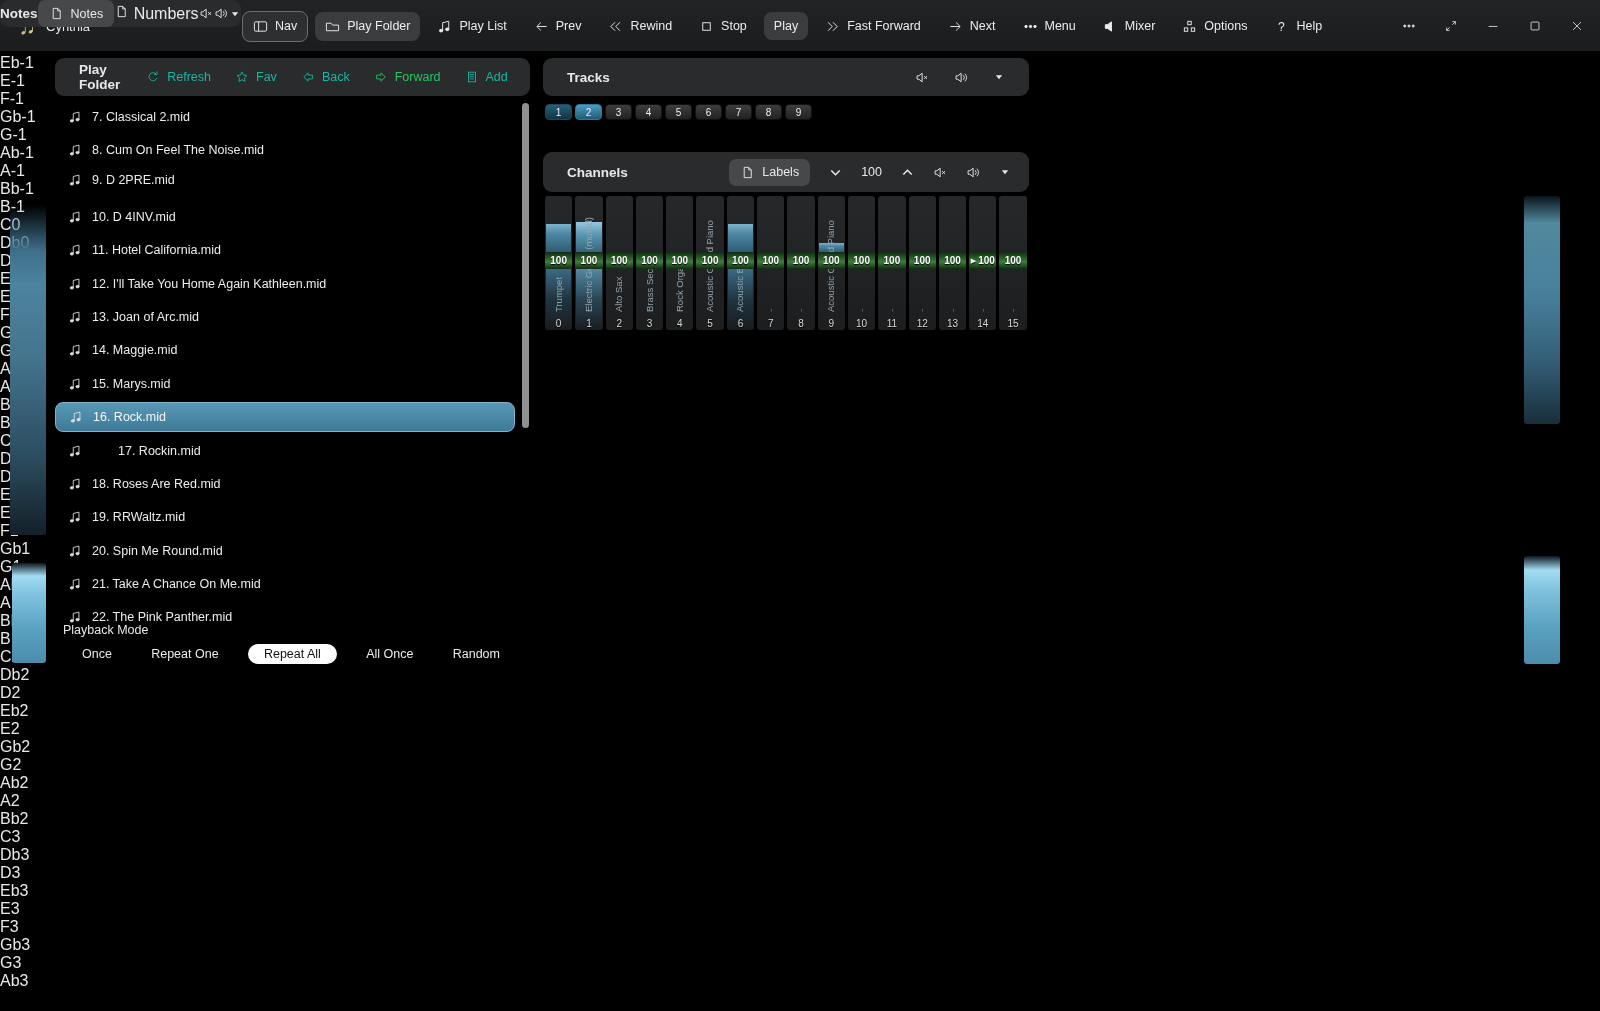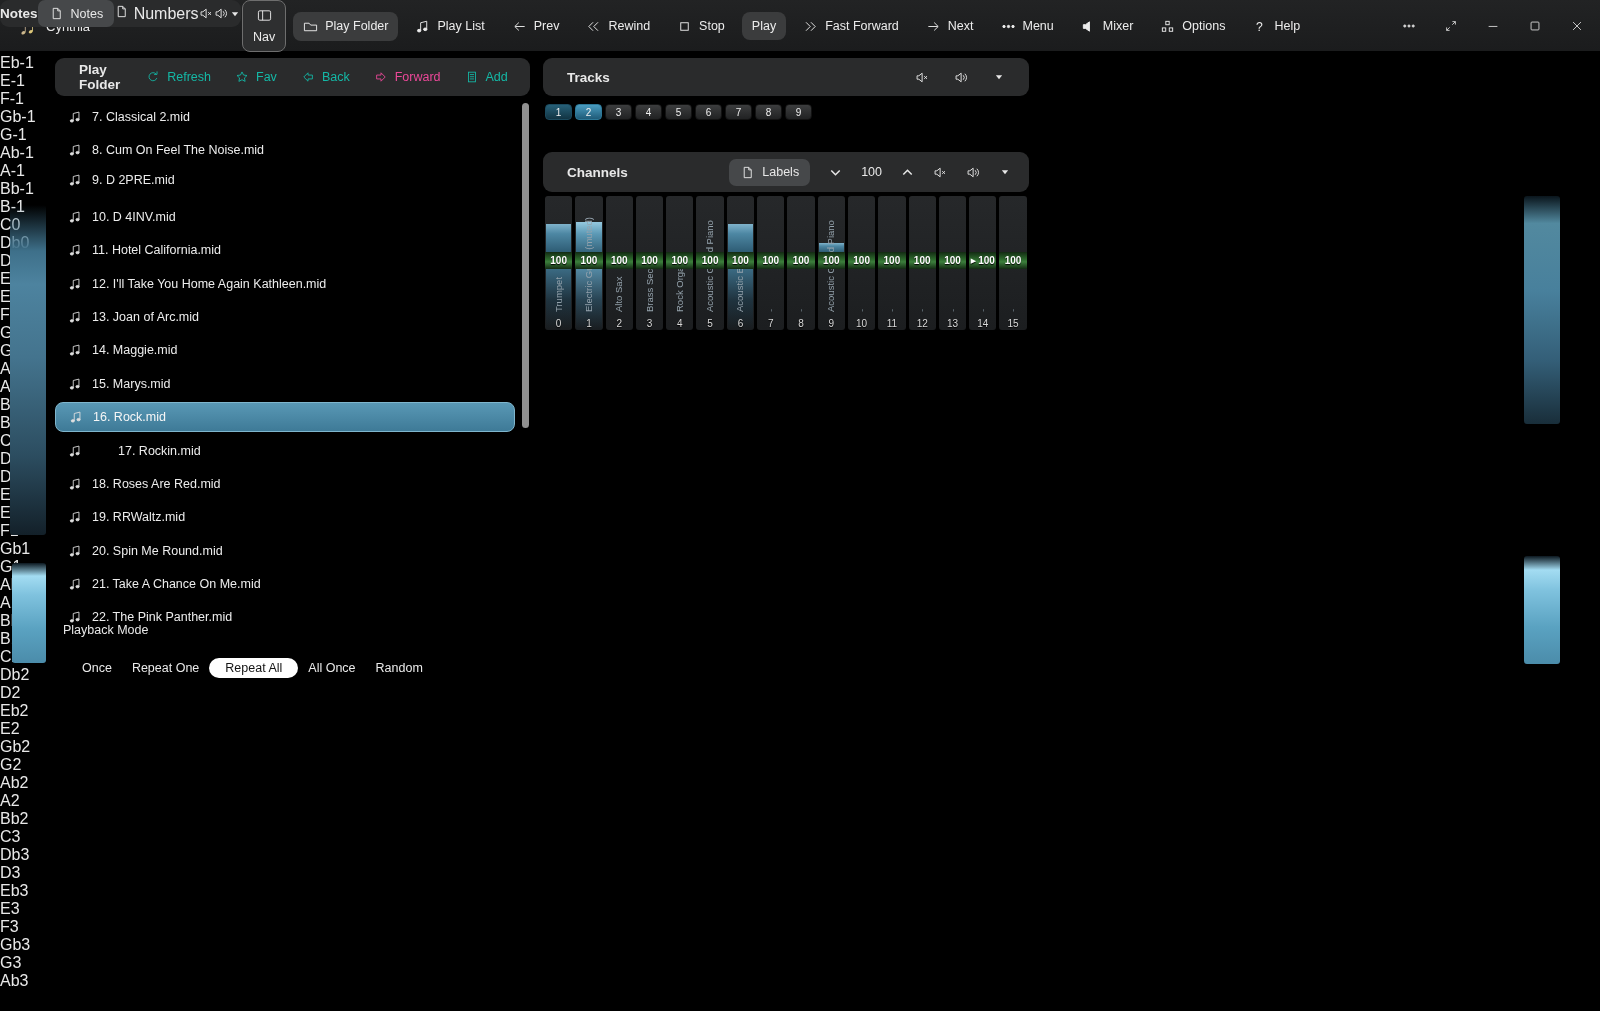--- a/index.html
+++ b/index.html
@@ -15,21 +15,21 @@
     background:linear-gradient(180deg,#222324,#1b1c1d); border-bottom:1px solid #000;
     display:flex; align-items:center; }
   #logo { position:absolute; left:12px; top:11px; width:30px; height:30px;
     font-size:24px; line-height:30px; text-align:center;
     background:linear-gradient(135deg,#9a86c9 20%,#e8d36a 75%);
     -webkit-background-clip:text; background-clip:text; color:transparent; }
   #app-name { position:absolute; left:46px; top:0; height:52px; display:flex; align-items:center; font-size:13px; }
   #tb-center { position:absolute; left:242px; top:0; height:52px; display:flex; align-items:center; gap:7px; }
   .tbtn { display:flex; align-items:center; gap:7px; padding:7px 10px; border-radius:8px;
     font-size:12.5px; color:#ececec; cursor:default; white-space:nowrap; }
-  .tbtn.outlined { border:1px solid #6e6e6e; background:#2e2f30;flex-direction:column; }
+  .tbtn.outlined { border:1px solid #6e6e6e; background:#2e2f30; }
   .tbtn.filled { background:#3b3c3d; }
   .tbtn.plain { background:transparent; }
   #tb-right { position:absolute; right:16px; top:0; height:52px; display:flex; align-items:center; gap:28px; color:#dcdcdc; }
   #tb-right .ic { width:14px; height:14px; }
 
   
   #lbar1 { left:10px; top:205px; width:36px; height:330px; border-radius:3px;
     background:linear-gradient(180deg,rgba(14,28,36,0) 0%,#3e708a 14%,#4d839f 24%,#44748e 46%,#2c4d60 76%,#132029 100%); }
   #lbar2 { left:12px; top:563px; width:34px; height:100px; border-radius:3px;
     background:linear-gradient(180deg,#0c1820 0%,#a3dcf2 13%,#7fc2de 32%,#5aa2c1 66%,#4b8caa 100%); }
@@ -45,29 +45,29 @@
   .hdr-icons { margin-left:auto; display:flex; align-items:center; gap:24px; }
   .seg { display:flex; align-items:center; gap:7px; background:#46484a; border-radius:7px; padding:6px 11px; font-size:12.5px; }
   .hlabel { font-size:12.5px; white-space:nowrap; }
   .tridown { width:12px; height:12px; }
 
   
   #pf-hdr { left:55px; top:58px; width:475px; height:38px; padding:0 24px; gap:26px; }
   #pf-actions { display:flex; align-items:center; gap:24px; }
   .pf-act { display:flex; align-items:center; gap:7px; font-size:12.5px; color:#14b8a6; }
   .pf-act .ic { width:14px; height:14px; }
-  .pf-act.dim { color:#ec4899;justify-content:flex-end; }
+  .pf-act.dim { color:#22c55e;justify-content:flex-end; }
   #file-list { position:absolute; left:55px; top:100px; width:462px; height:534px; }
   .fitem { position:absolute; left:0; width:460px; height:30px; display:flex; align-items:center; gap:10px;
     padding-left:13px; font-size:12.5px; color:#ececec; border-radius:8px; }
   .fitem .ic { width:14px; height:14px; color:#e0e0e0; }
   .fitem.sel { background:linear-gradient(180deg,#5998b5,#3e7a97); border:1px solid #7fb6cd; color:#f6f6f6; }
   #pf-scroll { left:522px; top:103px; width:7px; height:325px; }
   #mode-label { position:absolute; left:63px; top:623px; font-size:12.5px; }
-  #mode-row { position:absolute; left:60px; top:644px; width:462px; display:flex; align-items:center; justify-content:flex-start; padding:0 12px;margin-top:14px; }
+  #mode-row { position:absolute; left:60px; top:644px; width:462px; display:flex; align-items:center; justify-content:space-between; padding:0 12px; }
   .mode-opt { font-size:12.5px; color:#eaeaea; padding:3px 10px; }
   .mode-opt.sel { background:#fff; color:#141414; border-radius:12px; padding:3px 16px; }
 
   
   #tracks-hdr { left:543px; top:58px; width:486px; height:38px; padding:0 24px; }
   #track-row { position:absolute; left:545px; top:104px; display:flex; gap:3px; }
   .trk { width:27px; height:16px; border-radius:4px; display:flex; align-items:center; justify-content:center;
     font-size:10px; color:#f0f0f0; background:linear-gradient(180deg,#3c3d3e,#212223); border:1px solid #121212; }
   .trk.secondary { background:linear-gradient(180deg,#276078,#123443); border-color:#1b4a5e; }
   .trk.active { background:linear-gradient(180deg,#4a9cc0,#1f5b78); border-color:#2d7897; }

